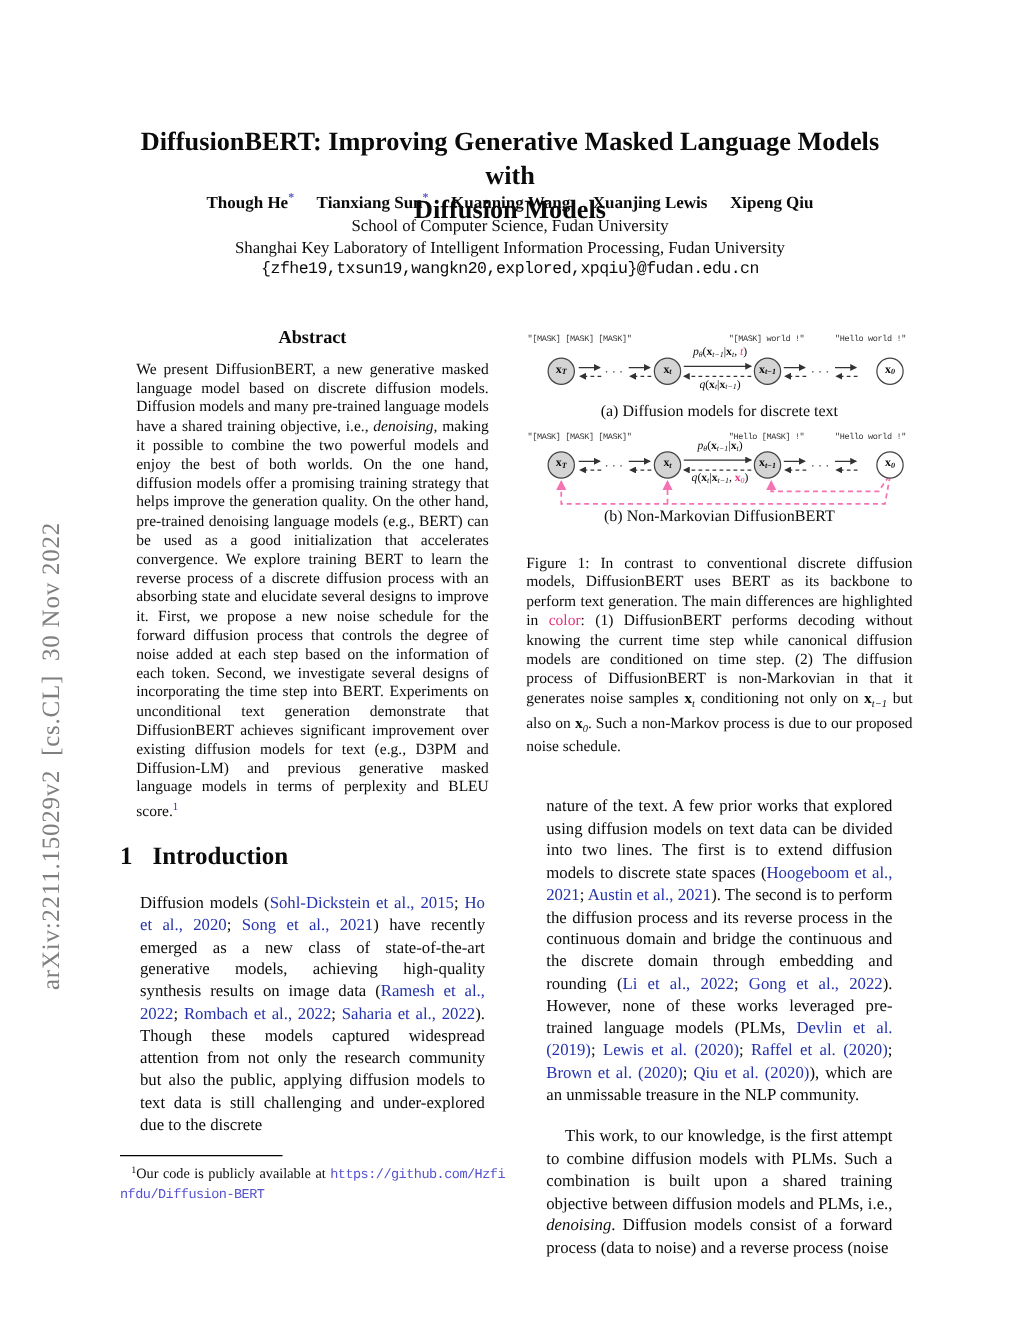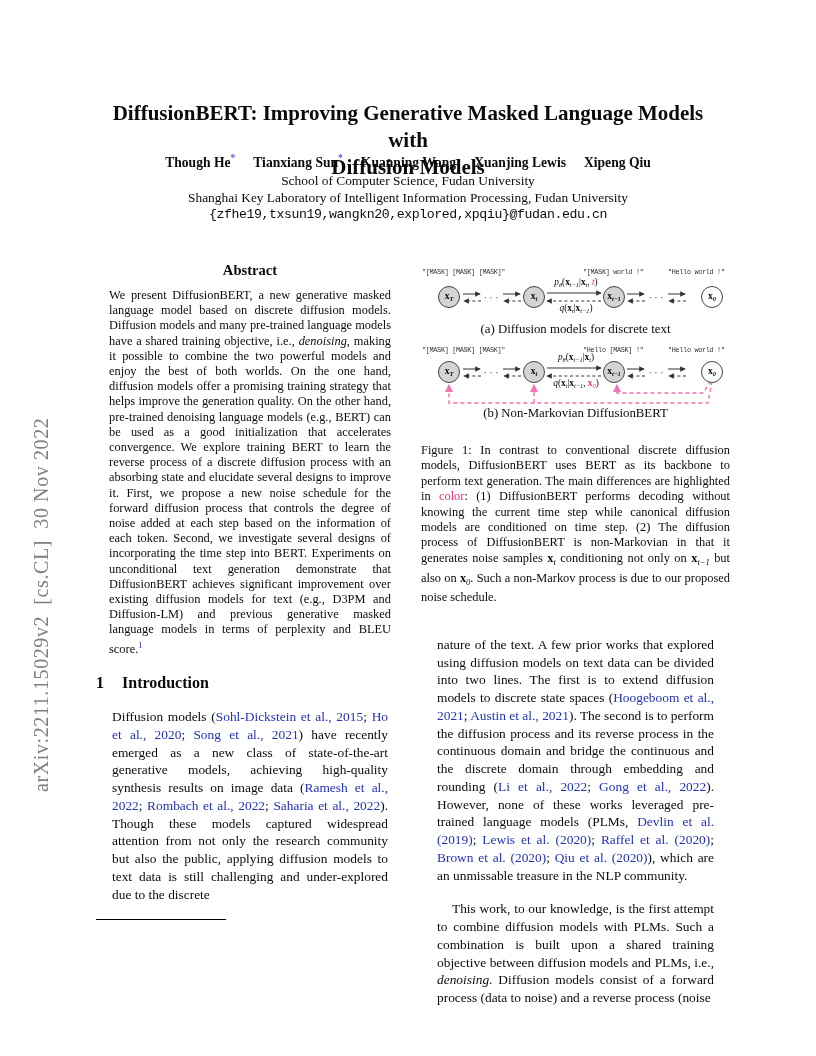--- a/index.html
+++ b/index.html
@@ -29,21 +29,21 @@
   .affil1{top:173px;} .affil2{top:190px;}
   .email{
     position:absolute;top:207px;left:91px;width:634px;text-align:center;
     font-family:"Liberation Mono","DejaVu Sans Mono",monospace;font-size:13.2px;letter-spacing:-.4px;
   }
   
   .col-left{position:absolute;left:96px;top:262px;width:308px;}
   .col-right{position:absolute;left:421px;top:260px;width:309px;}
   .abs-head{text-align:center;font-weight:bold;font-size:14.6px;margin:0 0 9px 0;}
   .abs-body{margin:0 13px;font-size:12.4px;line-height:15.2px;text-align:justify;}
-  .sec-head{margin:17px 0 9px 0;font-weight:bold;font-size:16px;}
+  .sec-head{margin:17px 0 9px 0;font-weight:bold;font-size:20px;}
   .sec-num{display:inline-block;min-width:26px;}
   .body-text{font-size:13.4px;line-height:17.75px;text-align:justify;}
   .body-text p{margin:16px;}
   .p-indent{text-indent:15px;}
   .col2-p1{margin-top:30px !important;}
   
   .fnrule{width:130px;border-top:1.2px solid #000;margin:10px 0 4px 0;}
   .fntext{margin:0;font-size:11.4px;line-height:14.2px;text-align:justify;}
   .fnsup{font-size:70%;vertical-align:super;}
   .fnindent{text-indent:9px;}
@@ -97,20 +97,23 @@
     <p class="abs-body"><span>We present DiffusionBERT, a new generative masked language model based on discrete diffusion models. Diffusion models and many pre-trained language models have a shared training objective, i.e., </span><span class="it">denoising</span><span>, making it possible to combine the two powerful models and enjoy the best of both worlds. On the one hand, diffusion models offer a promising training strategy that helps improve the generation quality. On the other hand, pre-trained denoising language models (e.g., BERT) can be used as a good initialization that accelerates convergence. We explore training BERT to learn the reverse process of a discrete diffusion process with an absorbing state and elucidate several designs to improve it. First, we propose a new noise schedule for the forward diffusion process that controls the degree of noise added at each step based on the information of each token. Second, we investigate several designs of incorporating the time step into BERT. Experiments on unconditional text generation demonstrate that DiffusionBERT achieves significant improvement over existing diffusion models for text (e.g., D3PM and Diffusion-LM) and previous generative masked language models in terms of perplexity and BLEU score.</span><span class="sup link">1</span></p>
 
     <div class="sec-head">
       <span class="sec-num">1</span><span>Introduction</span>
     </div>
     <div class="body-text">
       <p><span>Diffusion models (</span><span class="link">Sohl-Dickstein et al., 2015</span><span>; </span><span class="link">Ho et al., 2020</span><span>; </span><span class="link">Song et al., 2021</span><span>) have recently emerged as a new class of state-of-the-art generative models, achieving high-quality synthesis results on image data (</span><span class="link">Ramesh et al., 2022</span><span>; </span><span class="link">Rombach et al., 2022</span><span>; </span><span class="link">Saharia et al., 2022</span><span>). Though these models captured widespread attention from not only the research community but also the public, applying diffusion models to text data is still challenging and under-explored due to the discrete</span></p>
     </div>
 
     <div class="fnrule"></div>
+    <p class="fntext fnindent">
+      <span class="fnsup">1</span><span>Our code is publicly available at </span><a href="#" class="url">https://github.com/Hzfinfdu/Diffusion-BERT</a>
+    </p>
   </div>
 
   <div class="col-right">
 
     <div class="figure">
 
       <div class="subfig subfig-a">
         <svg class="fsvg" width="309" height="78" viewBox="0 0 309 78">
           <defs>
             <marker id="arA" viewBox="0 0 8 8" refX="7" refY="4" markerWidth="5.5" markerHeight="5.5" orient="auto-start-reverse">

